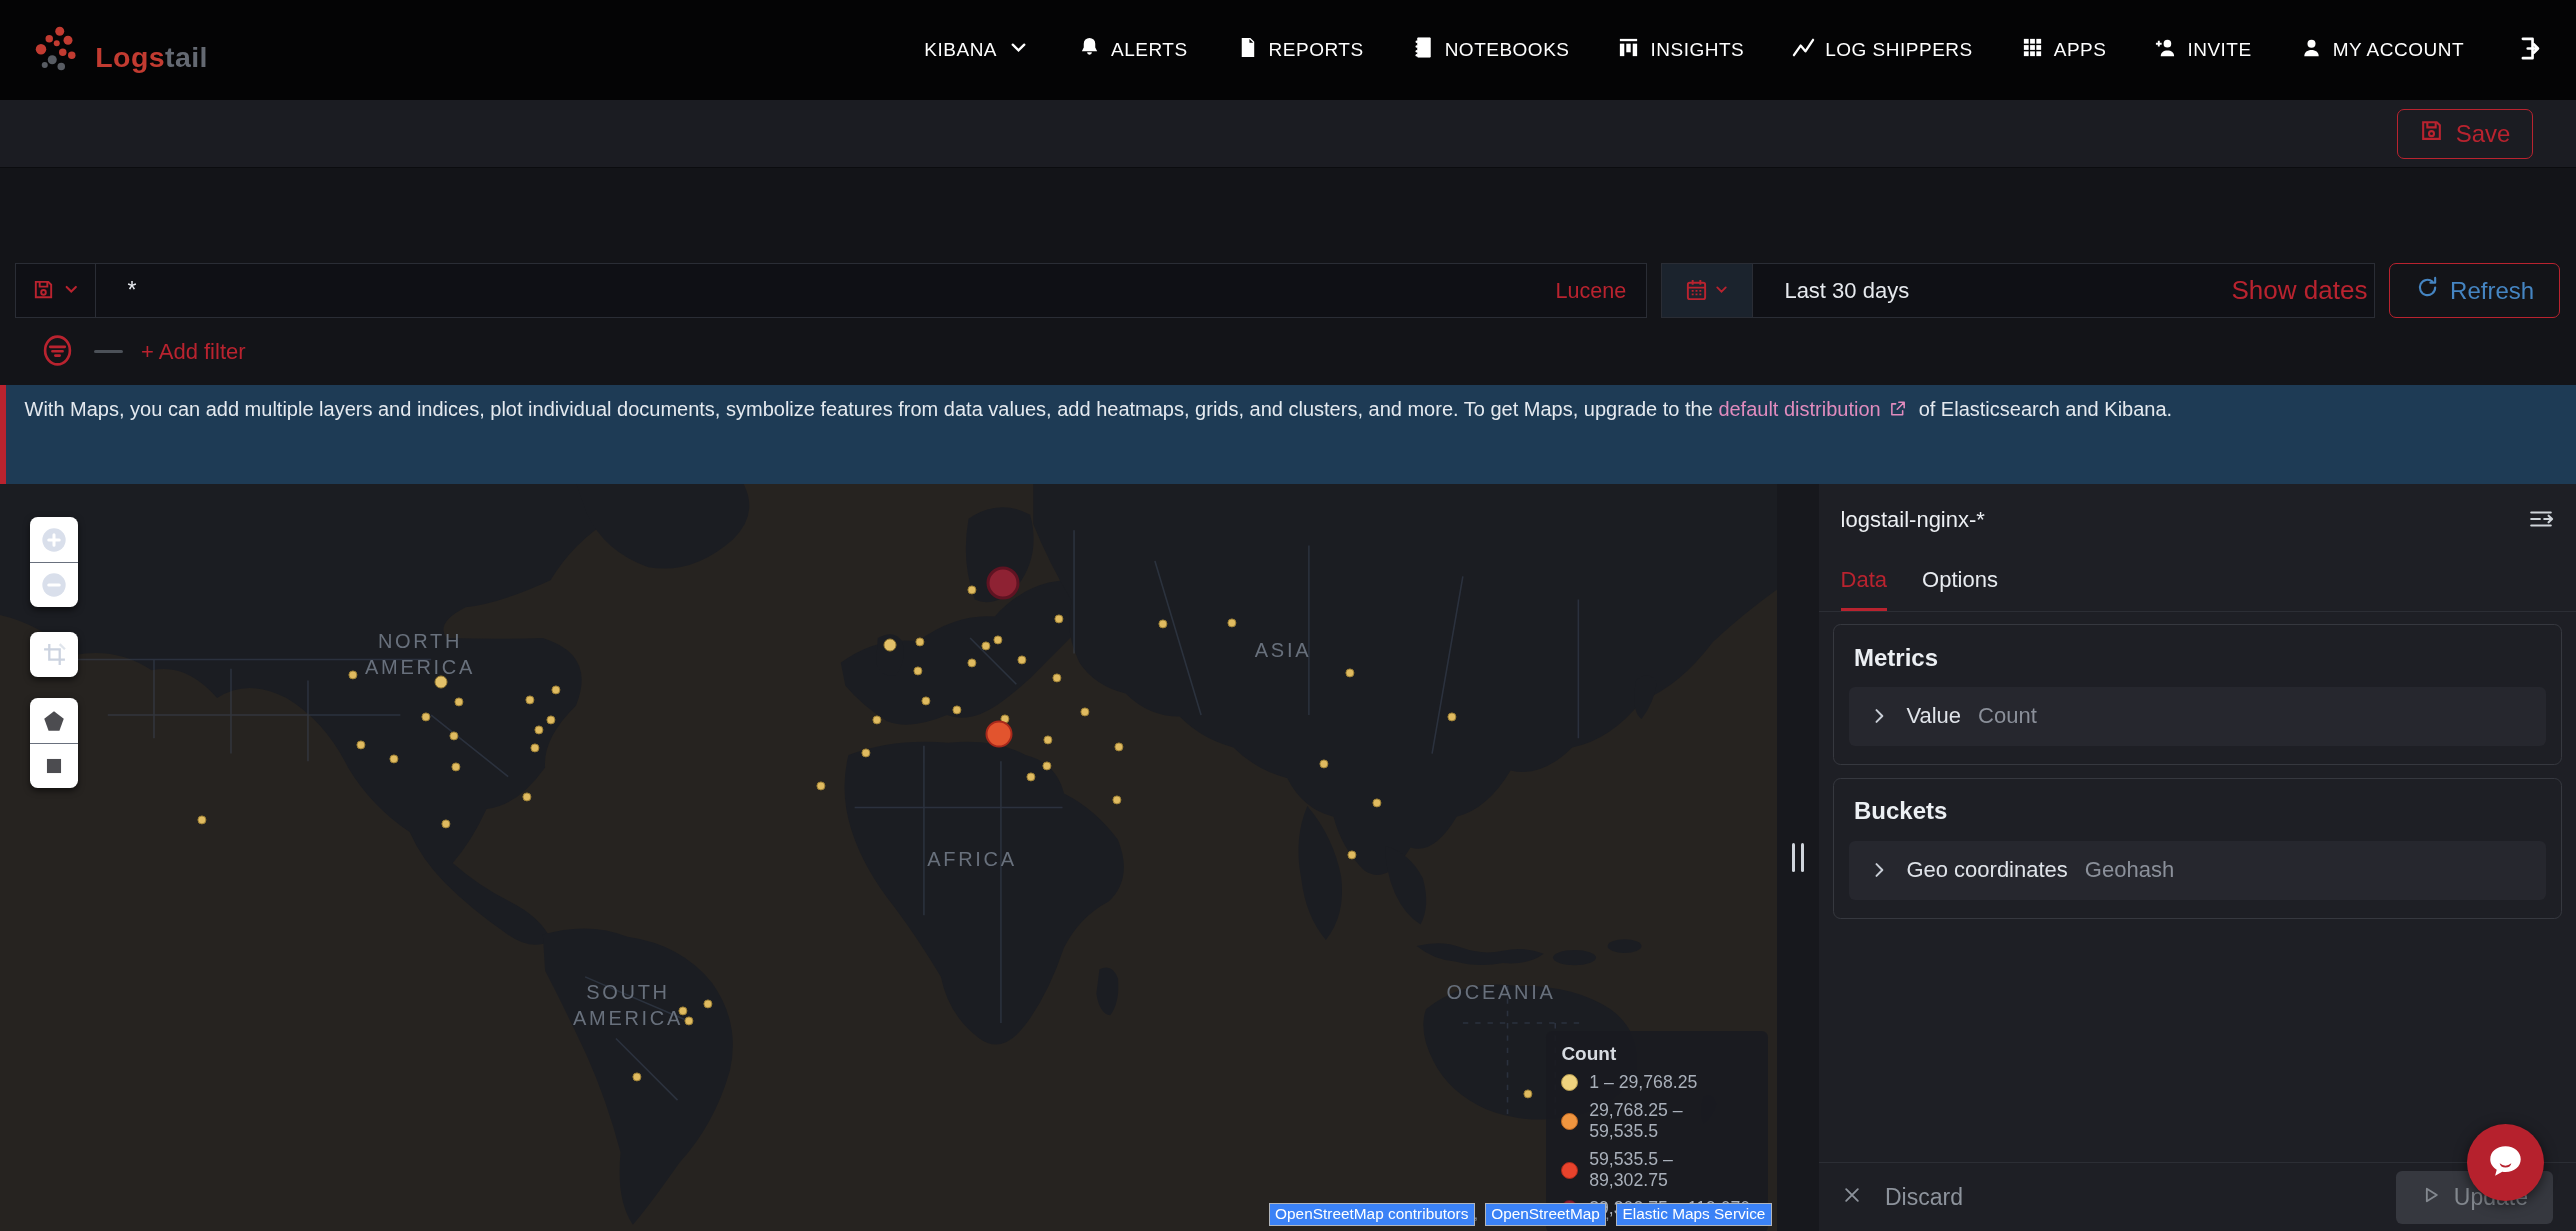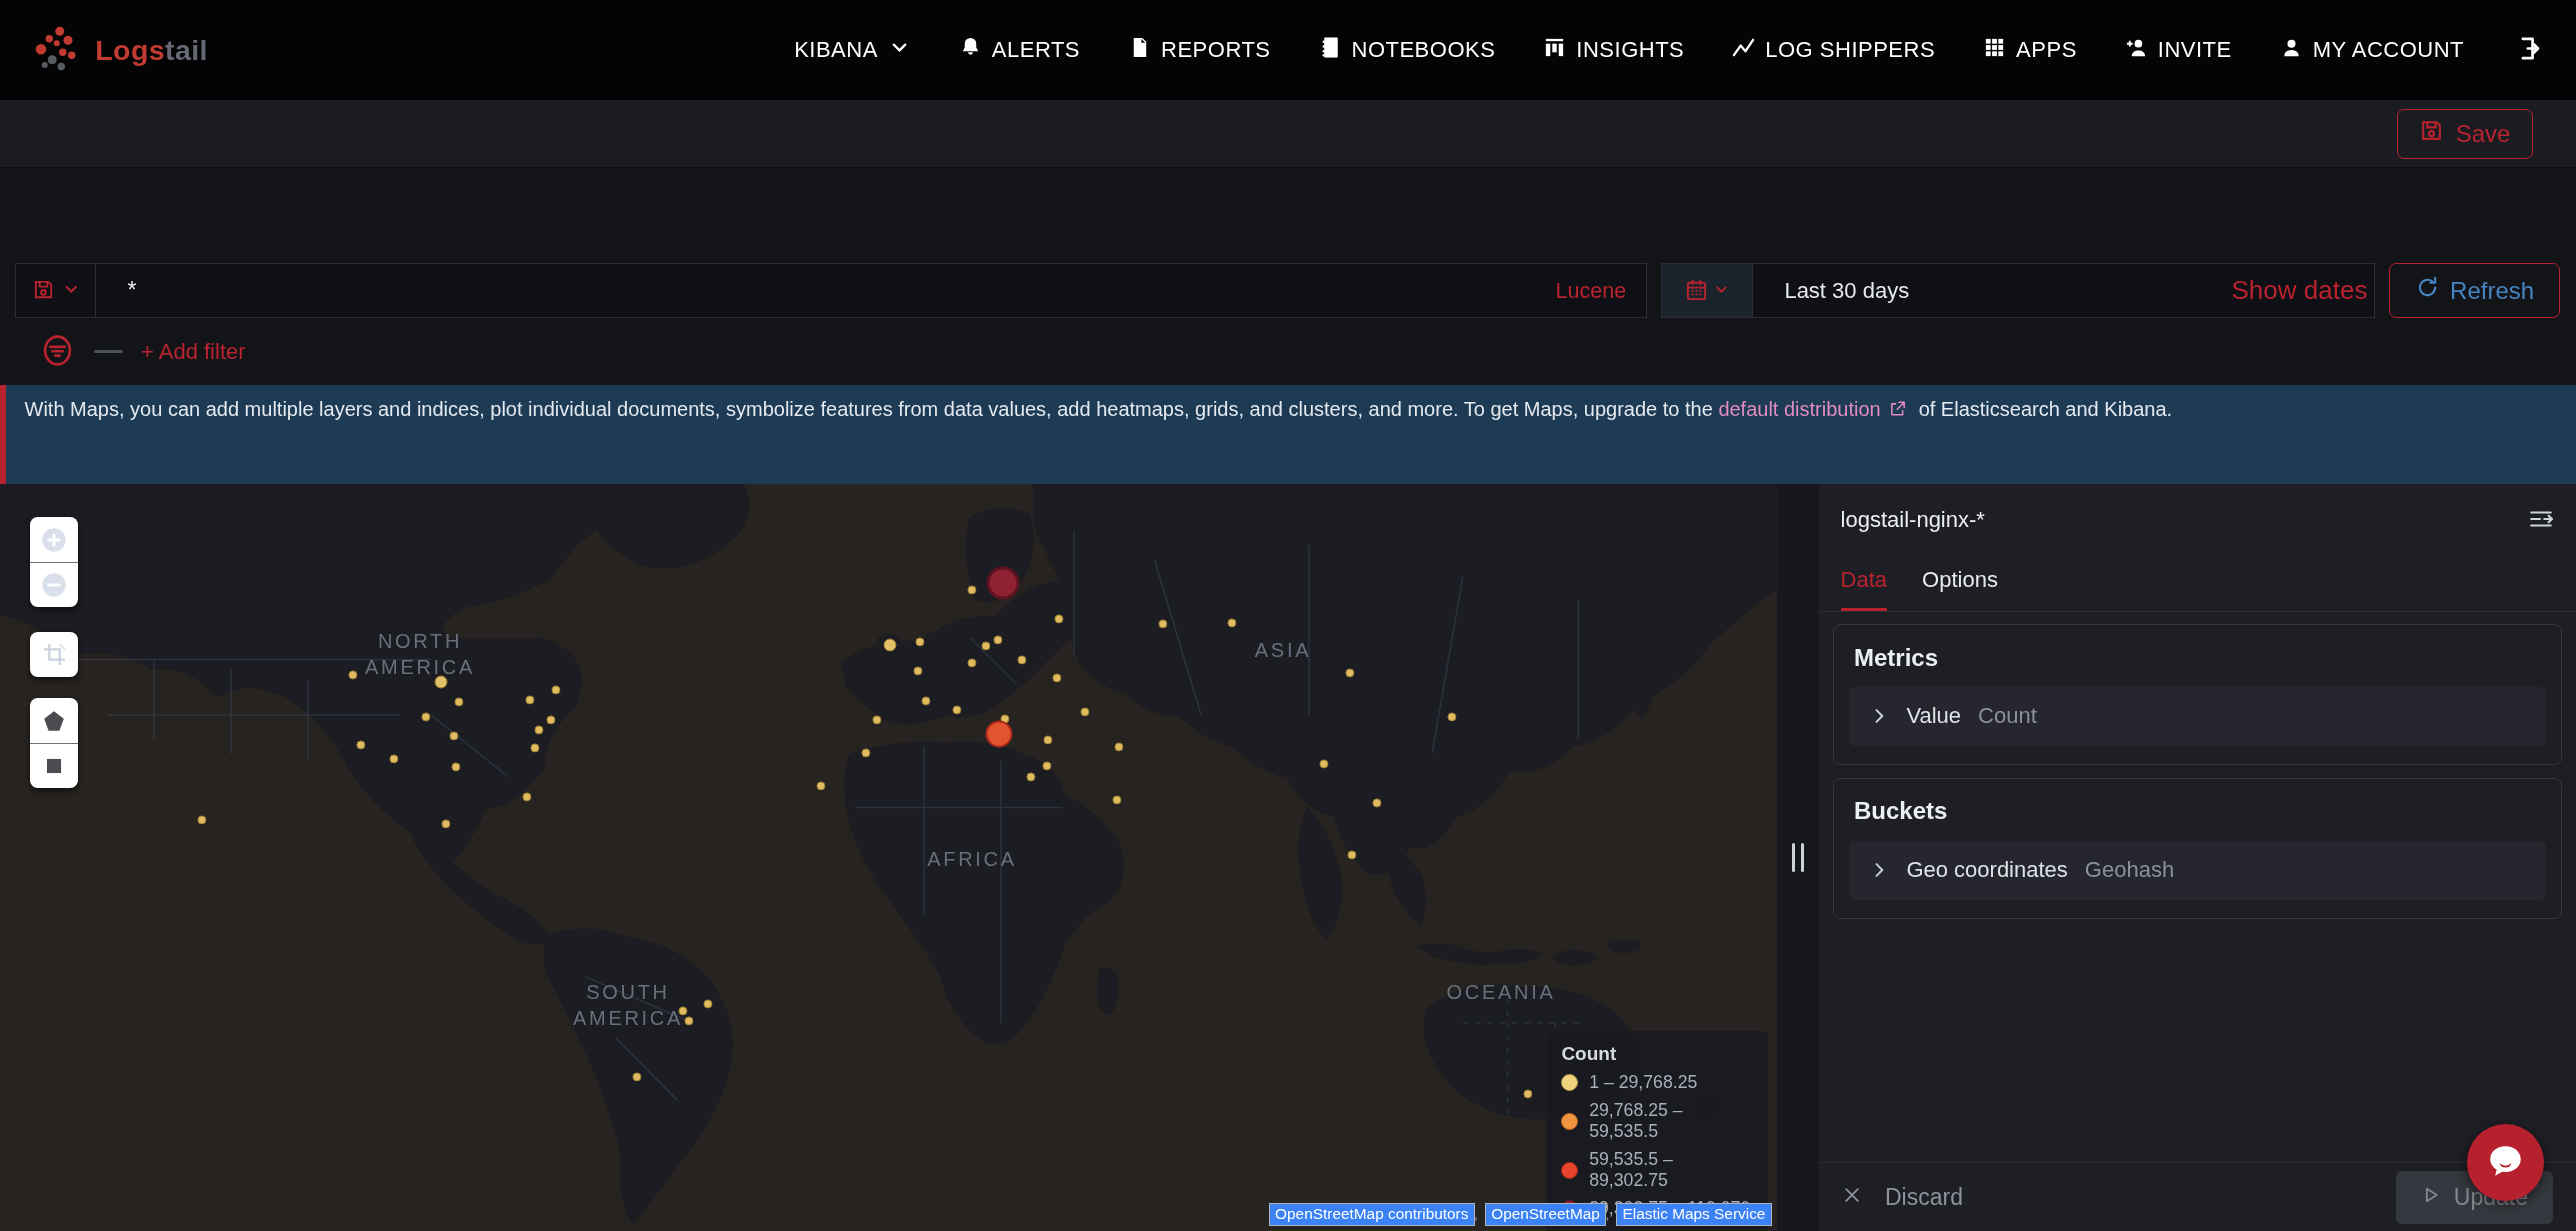--- a/index.html
+++ b/index.html
@@ -2,25 +2,25 @@
 <html style="--accent: #b9232f; --blue: #4585c2; --pink: #e18cbe; --banner-blue: #64a8de;font-size:12.3px"><head>
 <meta charset="utf-8">
 <style>
   *{margin:0;padding:0;box-sizing:border-box}
   html,body{width:2576px;height:1232px;overflow:hidden}
   body{background:#131418;font-family:"Liberation Sans","DejaVu Sans",sans-serif;color:#dfe4ea;position:relative}
   :root{--accent:#b9232f;--blue:#4585c2;--pink:#e18cbe;--banner-blue:#64a8de}
 
   
   .topnav{height:100px;background:#040405;display:flex;align-items:center;padding:0 35px}
-  .brand{display:flex;align-items:center;gap:12.3px;cursor:pointer}
+  .brand{display:flex;align-items:flex-end;gap:12.3px;cursor:pointer}
   .brand-text{font-size:28.5px;font-weight:700;letter-spacing:0.4px}
   .brand-p1{color:#c23b31}.brand-p2{color:#646972}
   .navitems{margin-left:auto;display:flex;align-items:center;gap:48px}
-  .navitem{display:flex;align-items:center;gap:10px;font-size:22px;letter-spacing:0.5px;color:#fff;font-weight:500;cursor:pointer;white-space:nowrap}
+  .navitem{display:flex;align-items:center;gap:10px;font-size:19px;letter-spacing:0.5px;color:#fff;font-weight:500;cursor:pointer;white-space:nowrap}
   .navitem svg{width:23px;height:23px;flex:none}
   .logout{margin-left:48px;color:#fff;cursor:pointer}
   .logout svg{width:29px;height:29px}
 
   
   .saverow{height:68px;background:#1b1c22;border-bottom:0.8px solid #0b0c0f;display:flex;align-items:center;justify-content:flex-end;padding:0 43px}
   .btn-save{display:flex;align-items:center;gap:11.5px;color:var(--accent);border:1.5px solid var(--accent);border-radius:7px;padding:8.5px 21.6px;font-size:24px;background:transparent;cursor:pointer;font-family:inherit}
   .btn-save svg{width:25px;height:25px}
 
   

